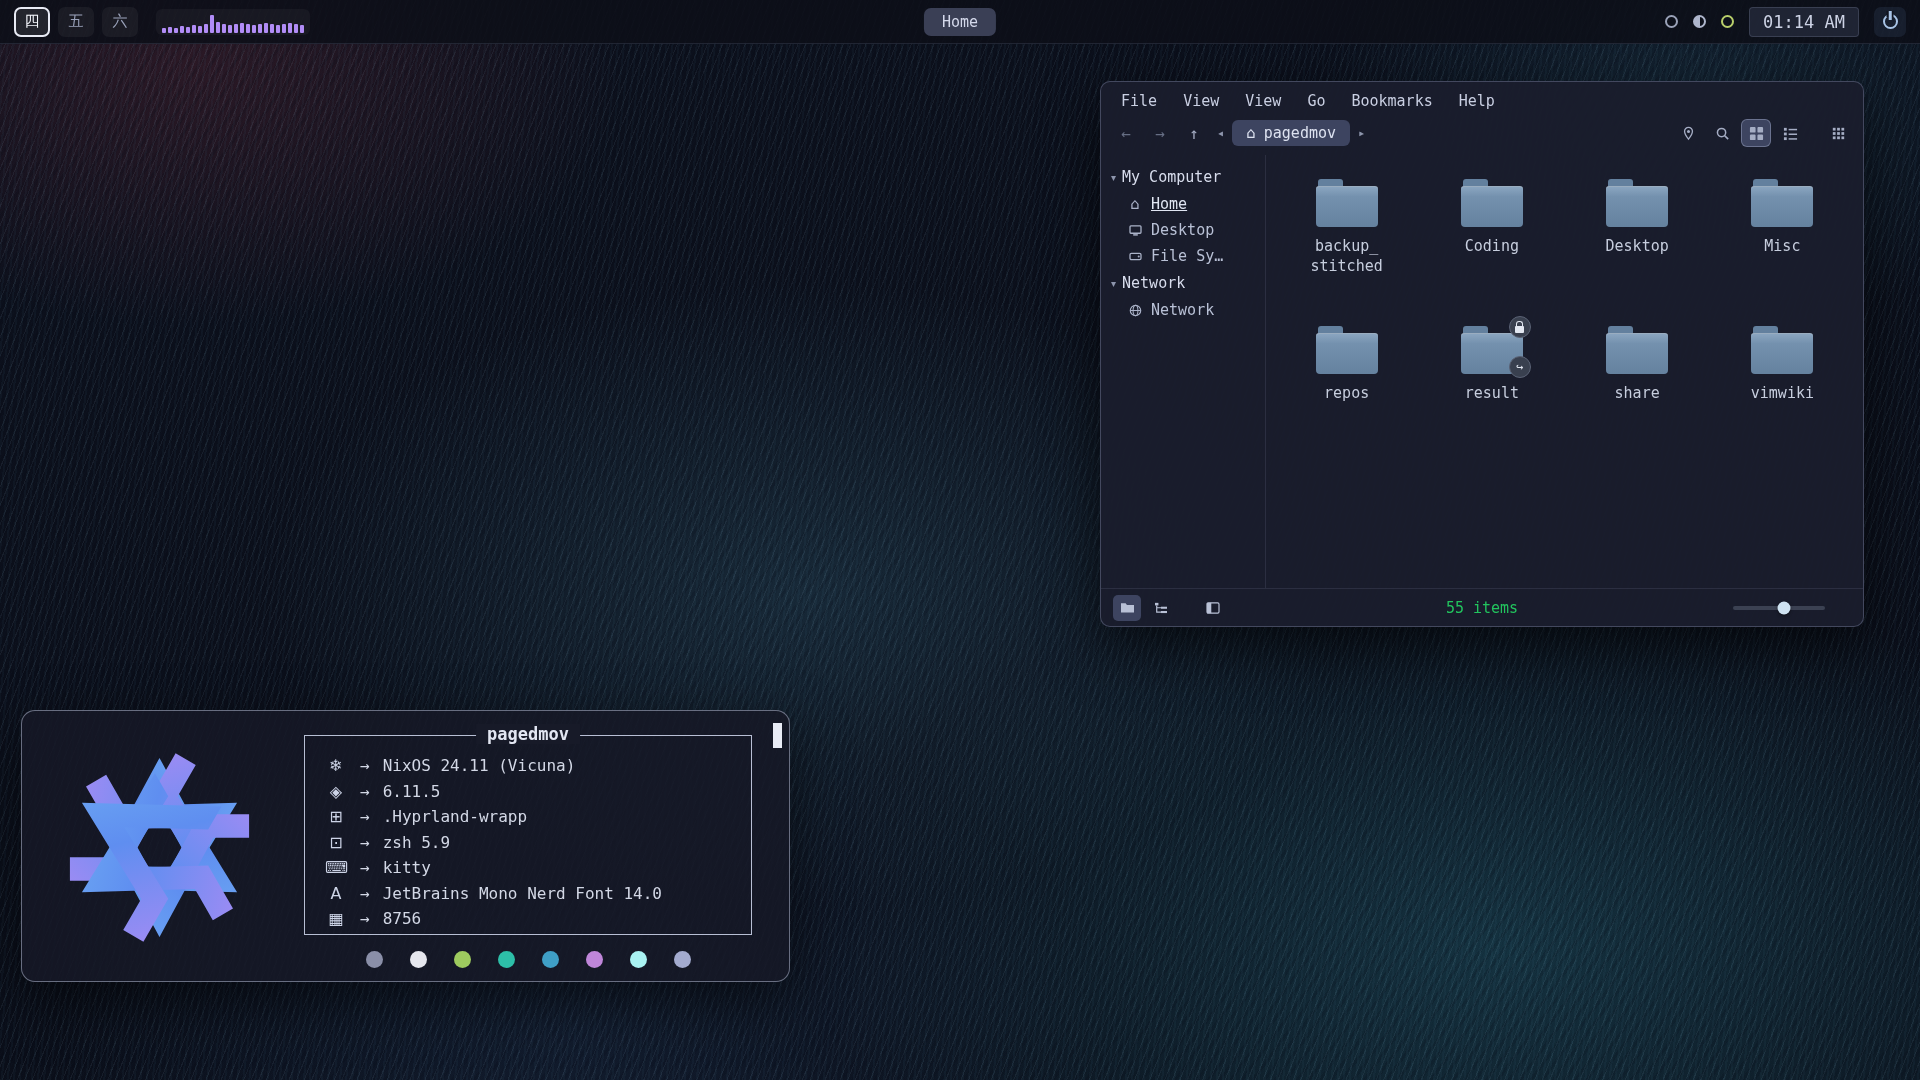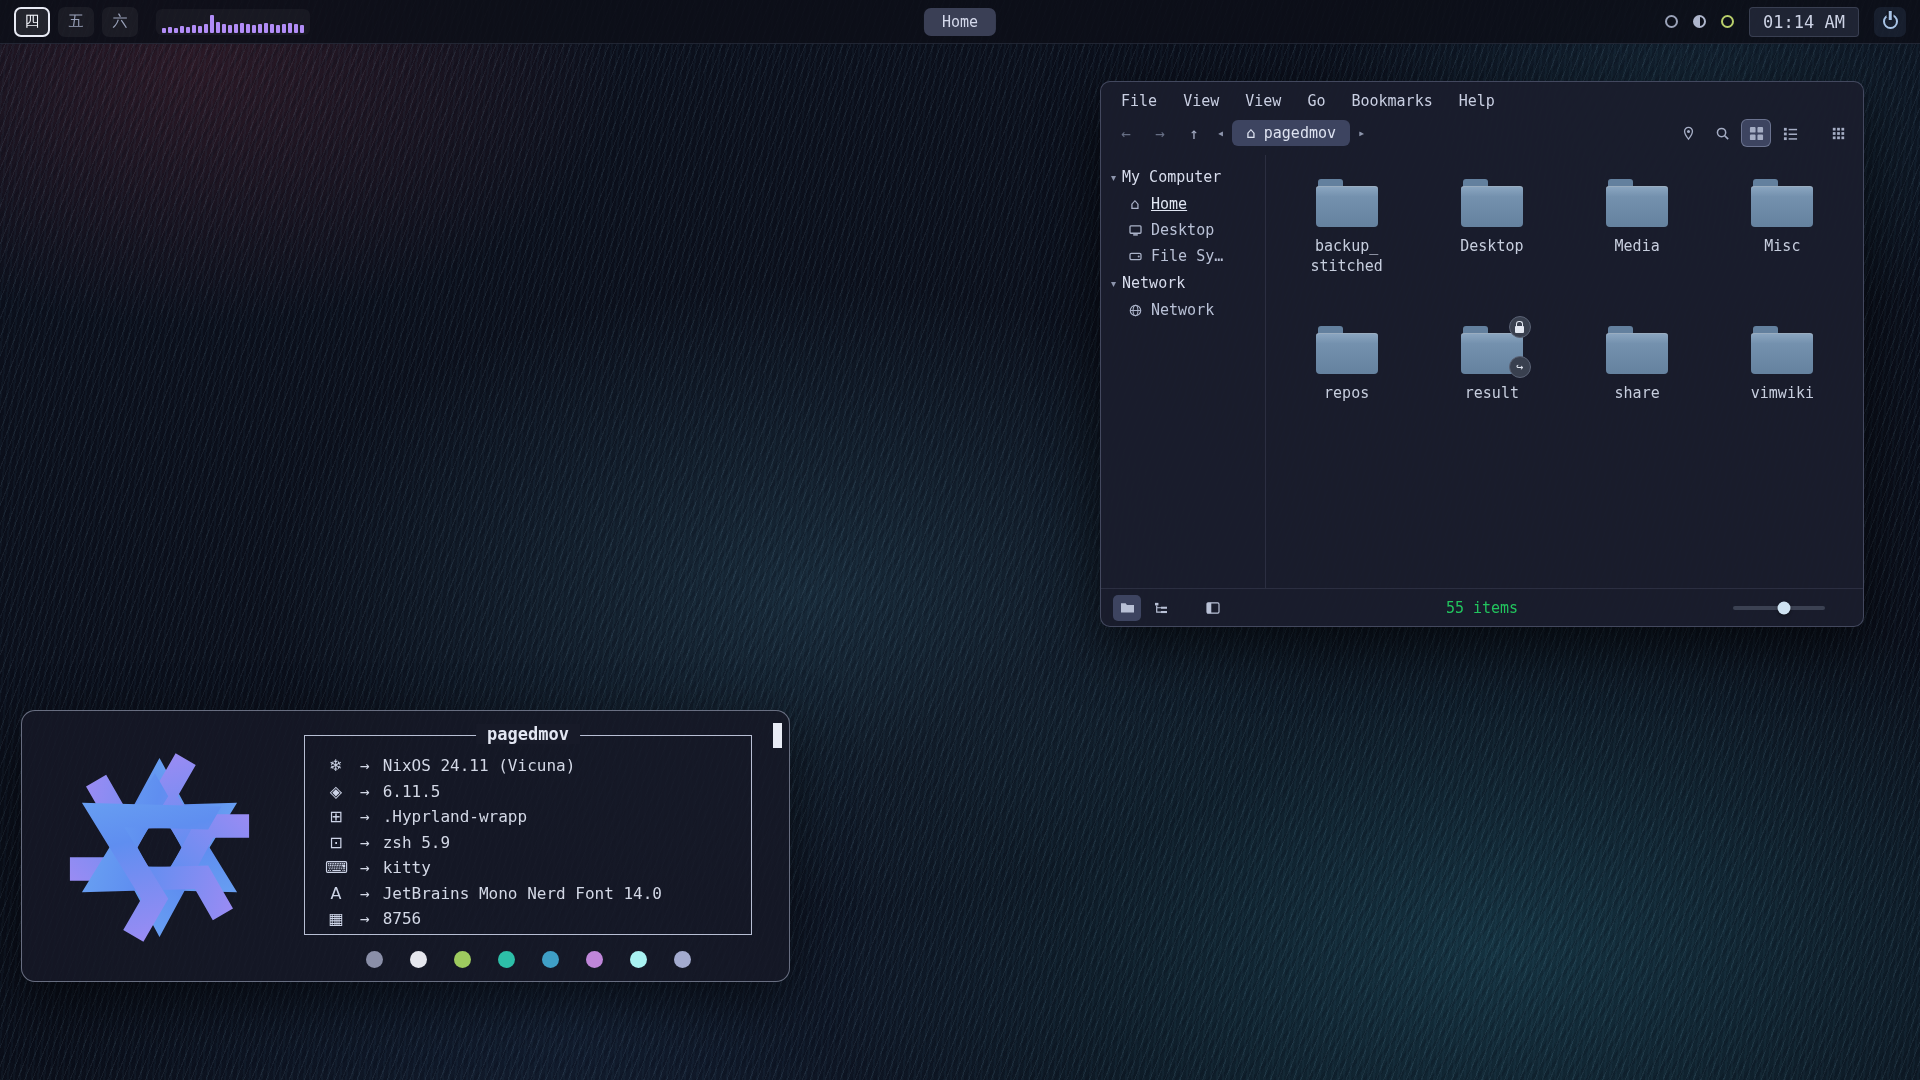--- a/index.html
+++ b/index.html
@@ -308,27 +308,27 @@
         <div class="folder-wrap">
             <div class="folder"></div>
           </div>
         <div class="file-label">backup_
 stitched</div>
       </div>
       <div class="file">
         <div class="folder-wrap">
             <div class="folder"></div>
           </div>
+        <div class="file-label">Coding</div>
+      </div>
+      <div class="file">
+        <div class="folder-wrap">
+            <div class="folder"></div>
+          </div>
         <div class="file-label">Desktop</div>
-      </div>
-      <div class="file">
-        <div class="folder-wrap">
-            <div class="folder"></div>
-          </div>
-        <div class="file-label">Media</div>
       </div>
       <div class="file">
         <div class="folder-wrap">
             <div class="folder"></div>
           </div>
         <div class="file-label">Misc</div>
       </div>
       <div class="file">
         <div class="folder-wrap">
             <div class="folder"></div>

